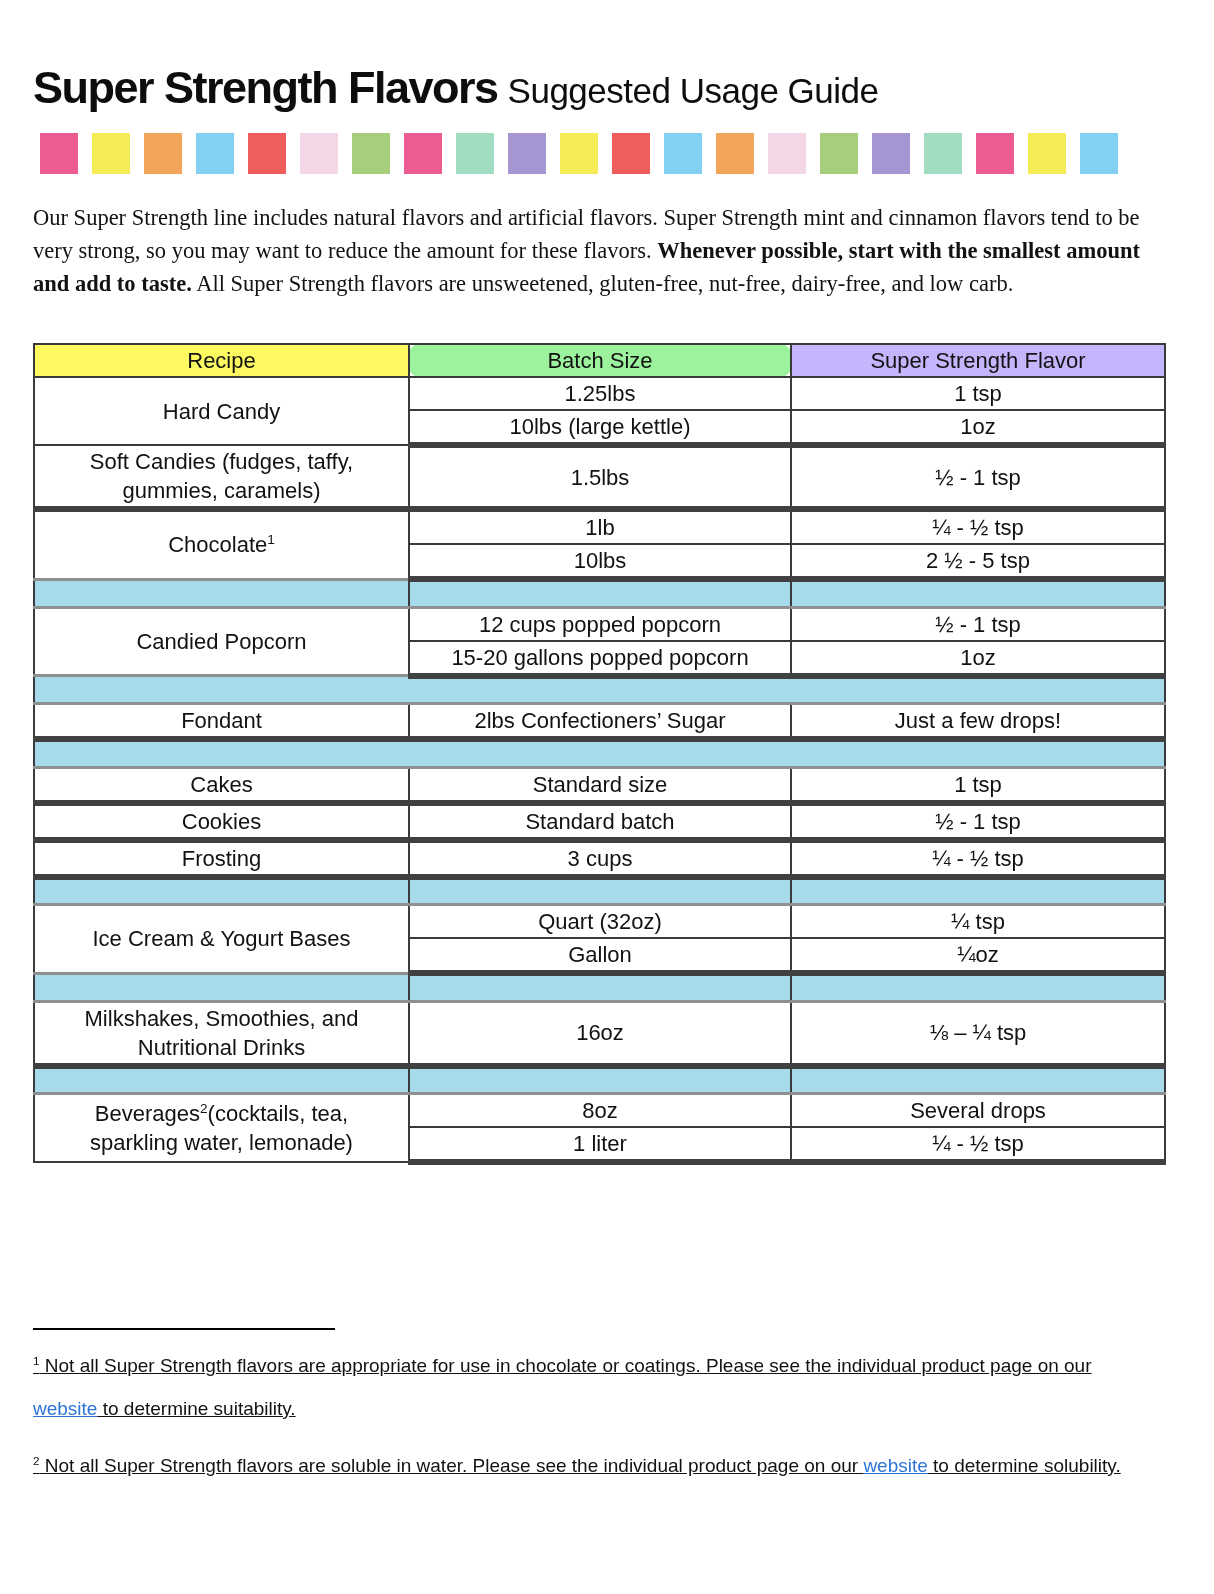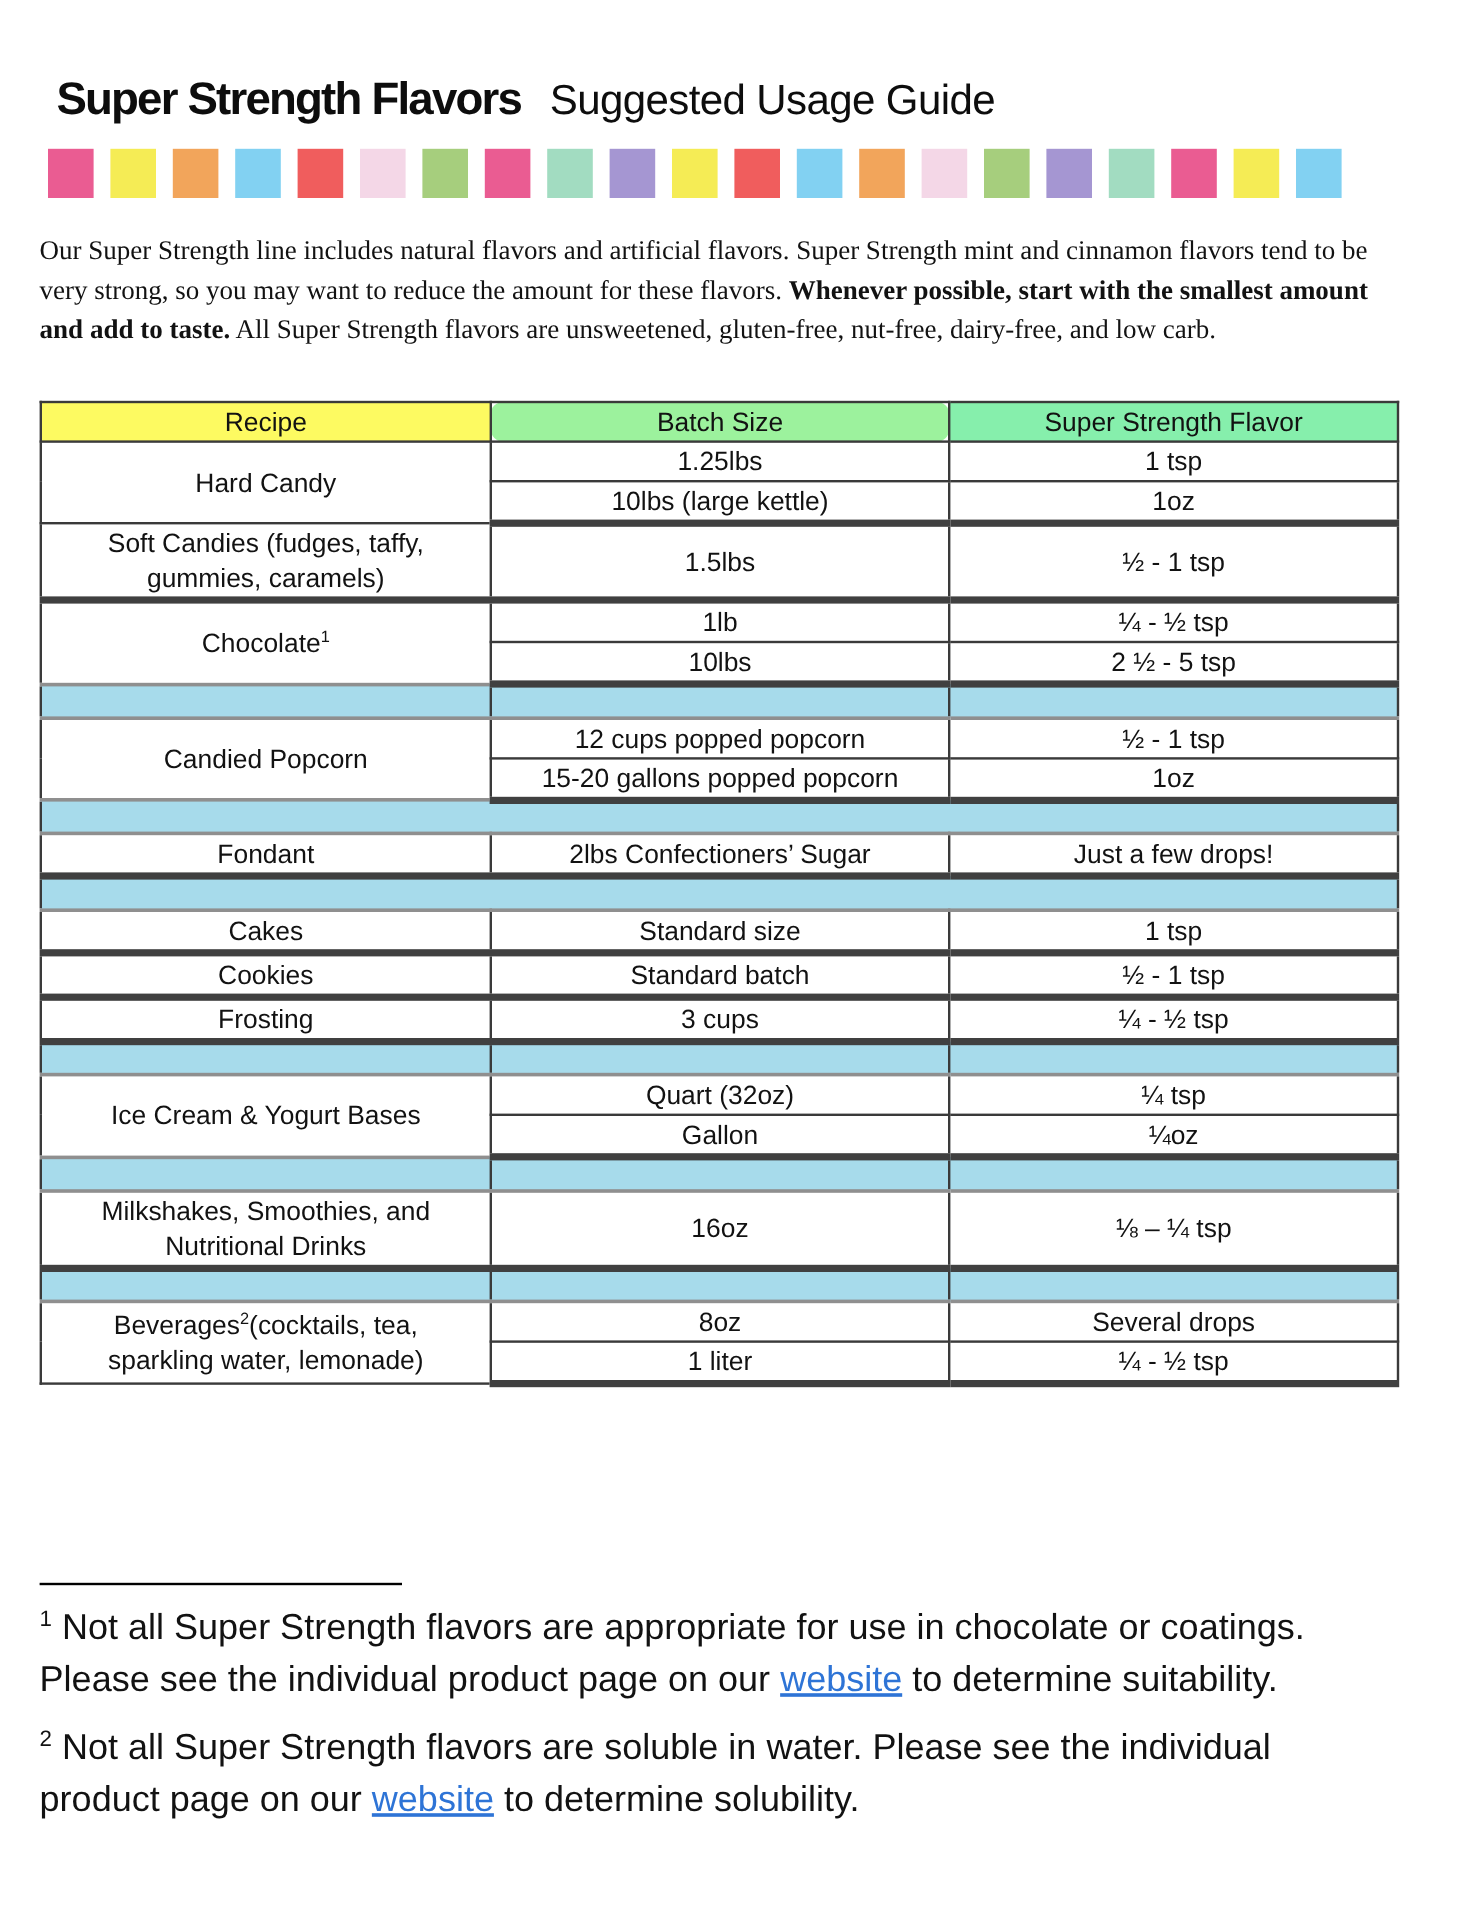--- a/index.html
+++ b/index.html
@@ -11,22 +11,22 @@
     font-family: "Liberation Sans", sans-serif;
     color: #121212;
     overflow: hidden;
   }
   .page { padding: 62px 50px 0 33px; }
 
   
   .title-line { white-space: nowrap; }
   h1 {
     display: inline;
-    margin: 14px;
-    font-size: 38px;
+    margin: 0;
+    font-size: 45px;
     font-weight: 700;
     letter-spacing: -1.5px;
     color: #0d0d0d;
   }
   .subtitle {
     font-size: 35px;
     font-weight: 400;
     letter-spacing: -0.5px;
     margin-left: 10px;
     color: #0d0d0d;
@@ -70,21 +70,21 @@
   tr.group-end > td, td.recipe { border-bottom: 6px solid #404040; }
   tr.spacer td {
     background: var(--spacer, #A7DBEB);
     height: 28px;
     border-top: 3px solid #8f8f8f;
     border-bottom: 3px solid #8f8f8f;
   }
   sup { font-size: 62%; line-height: 0; }
 
   
-  .footnotes { margin-top: 163px; font-size: 30px; line-height: 43px; }
+  .footnotes { margin-top: 163px; font-size: 19px; line-height: 43px; text-decoration: underline; }
   .fn-rule {
     width: 302px;
     height: 0;
     border: none;
     border-top: 2.5px solid #000;
     margin: 0 0 14px 0;
   }
   .footnote { margin: 0 0 14px 0; max-width: 1105px; }
   .footnote a {
     color: var(--link, #2E74D6);
@@ -130,21 +130,21 @@
   <table class="usage">
     <colgroup>
         <col class="c1">
         <col class="c2">
         <col class="c3">
       </colgroup>
     <thead>
       <tr>
         <th style="background: rgb(253, 250, 97);">Recipe</th>
         <th style="background: rgb(156, 242, 157); border-radius: 10px;">Batch Size</th>
-        <th style="background: #86efac;">Super Strength Flavor</th>
+        <th style="background: #c4b5fd;">Super Strength Flavor</th>
       </tr>
     </thead>
     <tbody>
         <tr>
           <td class="recipe" rowspan="2">Hard Candy</td>
           <td>1.25lbs</td>
           <td>1 tsp</td>
         </tr>
         <tr class="group-end">
           <td>10lbs (large kettle)</td>

